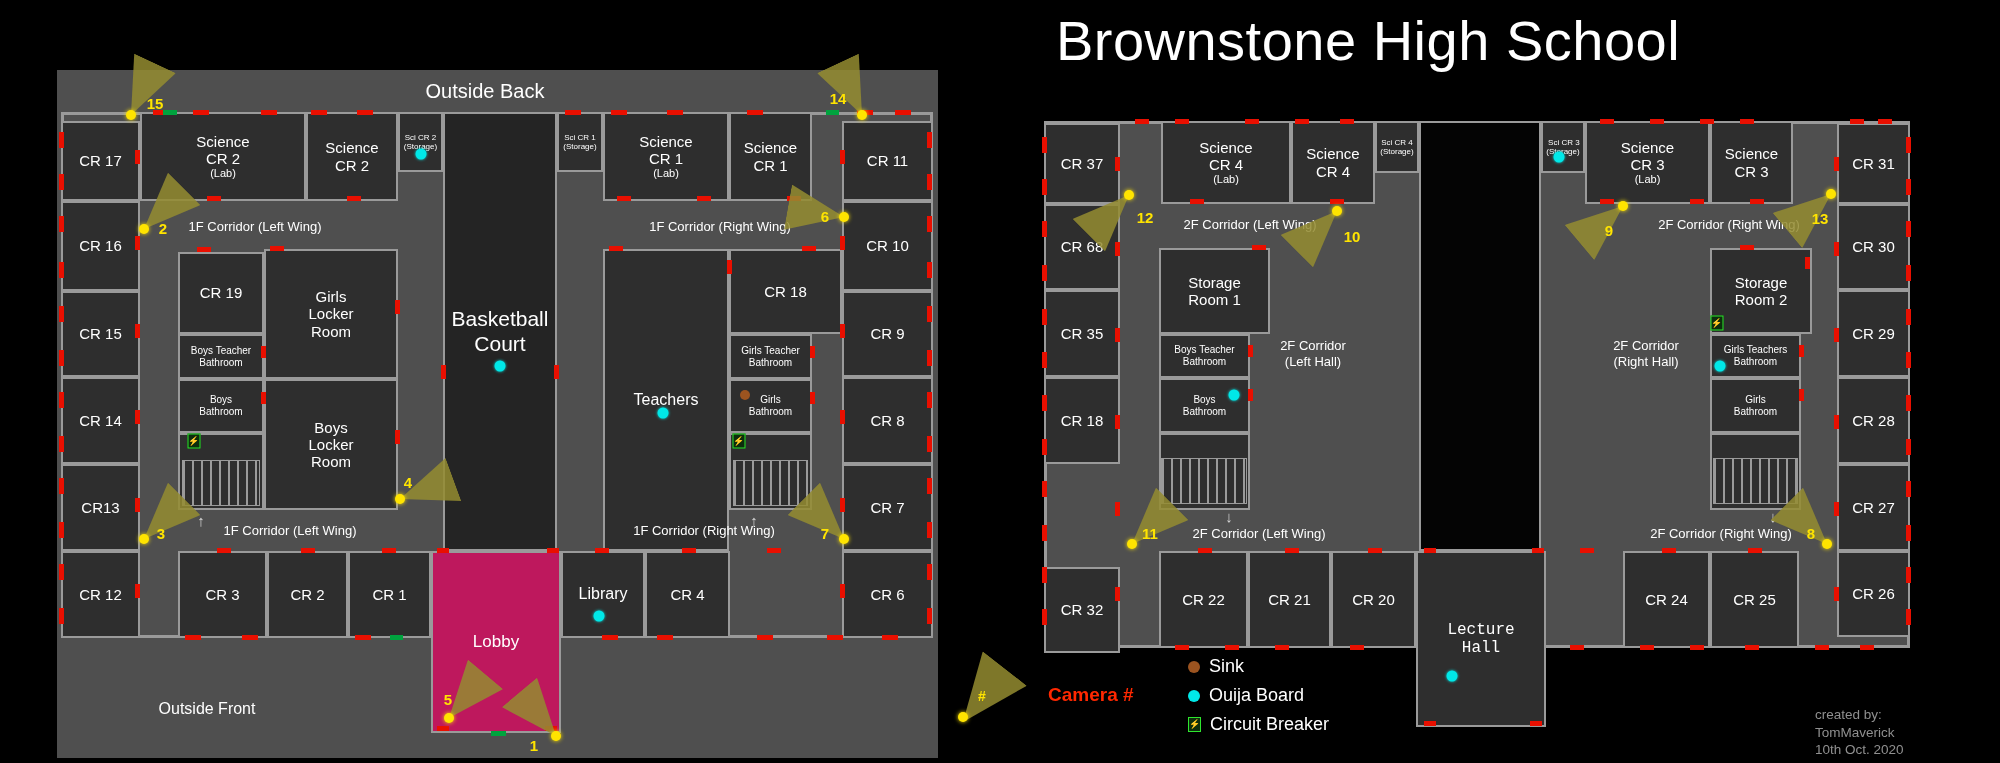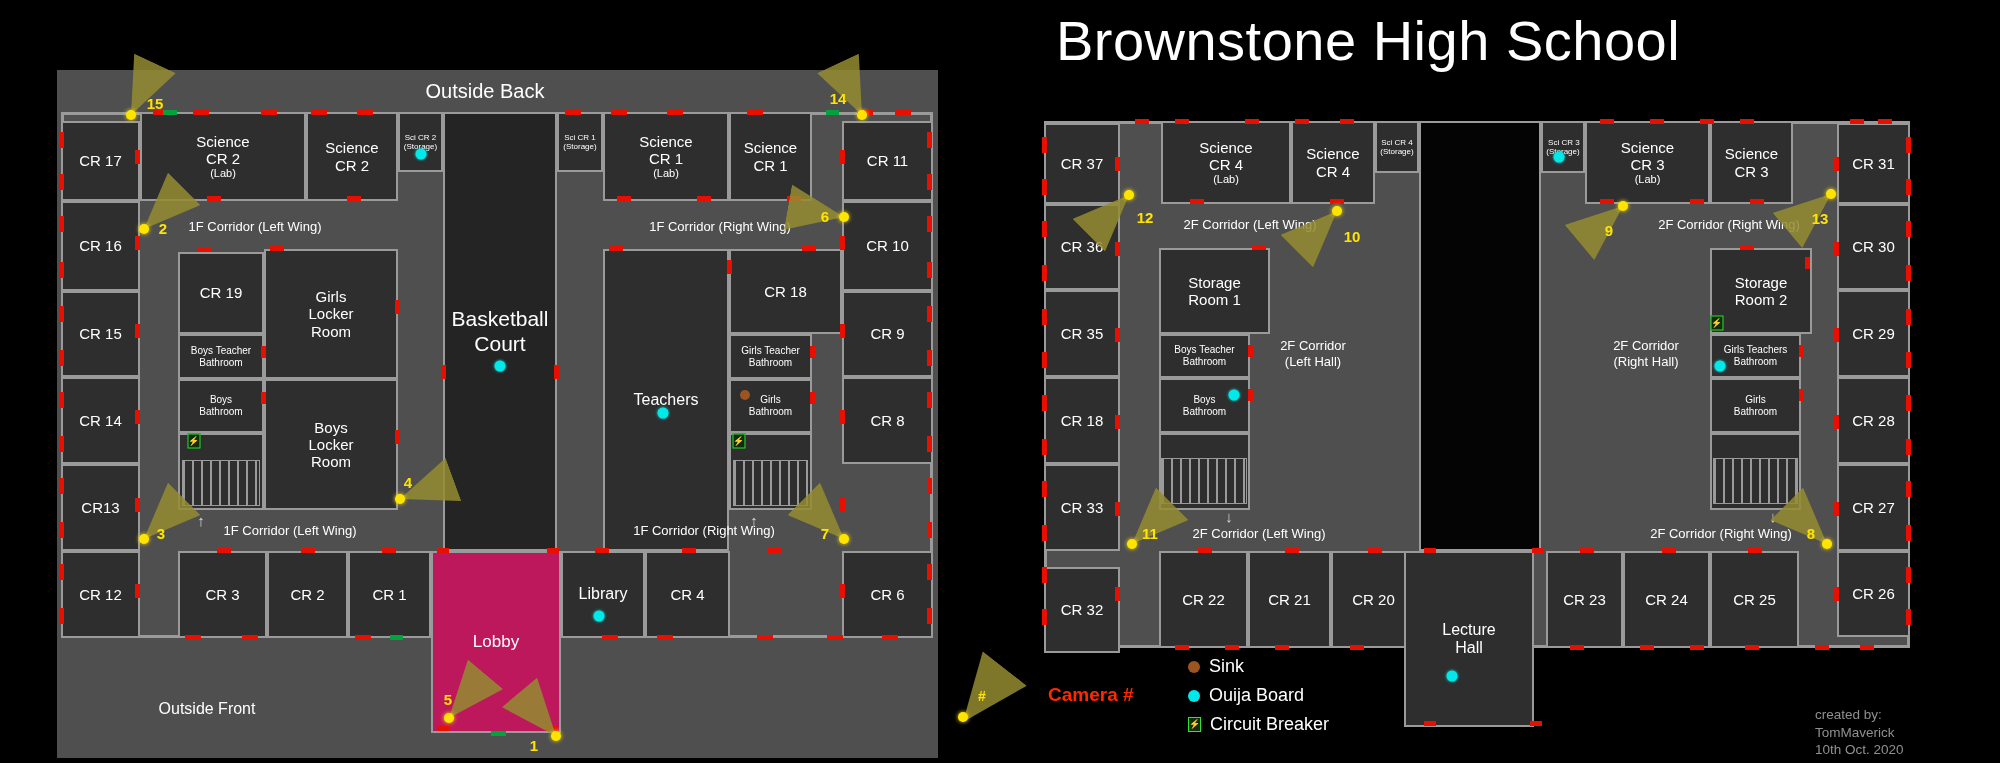--- a/index.html
+++ b/index.html
@@ -144,20 +144,23 @@
       <div class="rlabel">CR 11</div>
     </div>
     <div class="room" style="left: 785px; top: 131px; width: 91px; height: 90px;">
       <div class="rlabel">CR 10</div>
     </div>
     <div class="room" style="left: 785px; top: 221px; width: 91px; height: 86px;">
       <div class="rlabel">CR 9</div>
     </div>
     <div class="room" style="left: 785px; top: 307px; width: 91px; height: 87px;">
       <div class="rlabel">CR 8</div>
+    </div>
+    <div class="room" style="left: 785px; top: 394px; width: 91px; height: 87px;">
+      <div class="rlabel">CR 7</div>
     </div>
     <div class="room" style="left: 785px; top: 481px; width: 91px; height: 87px;">
       <div class="rlabel">CR 6</div>
     </div>
     <div class="room" style="left: 121px; top: 182px; width: 86px; height: 82px;">
       <div class="rlabel">CR 19</div>
     </div>
     <div class="room" style="left: 207px; top: 179px; width: 134px; height: 130px;">
       <div class="rlabel">Girls
 Locker
@@ -346,30 +349,27 @@
     <div class="dot camdot" style="left: 499px; top: 666px;"></div>
     <div class="camnum" style="left: 477px; top: 675px;">1</div>
   </div>
 <div class="frame" style="left: 1040px; top: 117px; width: 874px; height: 622px;">
     <div class="building" style="left: 4px; top: 4px; width: 866px; height: 527px;"></div>
     <div class="void" style="left: 379px; top: 4px; width: 122px; height: 430px;"></div>
     <div class="room" style="left: 4px; top: 6px; width: 76px; height: 81px;">
       <div class="rlabel">CR 37</div>
     </div>
     <div class="room" style="left: 4px; top: 87px; width: 76px; height: 86px;">
-      <div class="rlabel">CR 36</div>
+      <div class="rlabel">CR 68</div>
     </div>
     <div class="room" style="left: 4px; top: 173px; width: 76px; height: 87px;">
       <div class="rlabel">CR 35</div>
     </div>
     <div class="room" style="left: 4px; top: 260px; width: 76px; height: 87px;">
       <div class="rlabel">CR 18</div>
-    </div>
-    <div class="room" style="left: 4px; top: 347px; width: 76px; height: 87px;">
-      <div class="rlabel">CR 33</div>
     </div>
     <div class="room" style="left: 4px; top: 450px; width: 76px; height: 86px; align-items: center;">
       <div class="rlabel">CR 32</div>
     </div>
     <div class="room" style="left: 121px; top: 4px; width: 130px; height: 83px;">
       <div class="rlabel">Science
 CR 4</div>
       <div class="rsub">(Lab)</div>
     </div>
     <div class="room" style="left: 251px; top: 4px; width: 84px; height: 83px;">
@@ -439,26 +439,23 @@
     <div class="room" style="left: 670px; top: 316px; width: 91px; height: 77px;"></div>
     <div class="room" style="left: 119px; top: 434px; width: 89px; height: 97px;">
       <div class="rlabel">CR 22</div>
     </div>
     <div class="room" style="left: 208px; top: 434px; width: 83px; height: 97px;">
       <div class="rlabel">CR 21</div>
     </div>
     <div class="room" style="left: 291px; top: 434px; width: 85px; height: 97px;">
       <div class="rlabel">CR 20</div>
     </div>
-    <div class="room med" style="left: 364px; top: 434px; width: 130px; height: 176px;">
+    <div class="room med" style="left: 376px; top: 434px; width: 130px; height: 176px; font-family: Liberation Mono, monospace;">
       <div class="rlabel">Lecture
 Hall</div>
-    </div>
-    <div class="room" style="left: 506px; top: 434px; width: 77px; height: 97px;">
-      <div class="rlabel">CR 23</div>
     </div>
     <div class="room" style="left: 583px; top: 434px; width: 87px; height: 97px;">
       <div class="rlabel">CR 24</div>
     </div>
     <div class="room" style="left: 670px; top: 434px; width: 89px; height: 97px;">
       <div class="rlabel">CR 25</div>
     </div>
     <div class="maplabel" style="left: 210px; top: 108px; font-size: 13px;">2F Corridor (Left Wing)</div>
     <div class="maplabel" style="left: 689px; top: 108px; font-size: 13px;">2F Corridor (Right Wing)</div>
     <div class="maplabel" style="left: 273px; top: 237px; font-size: 13px;">2F Corridor

